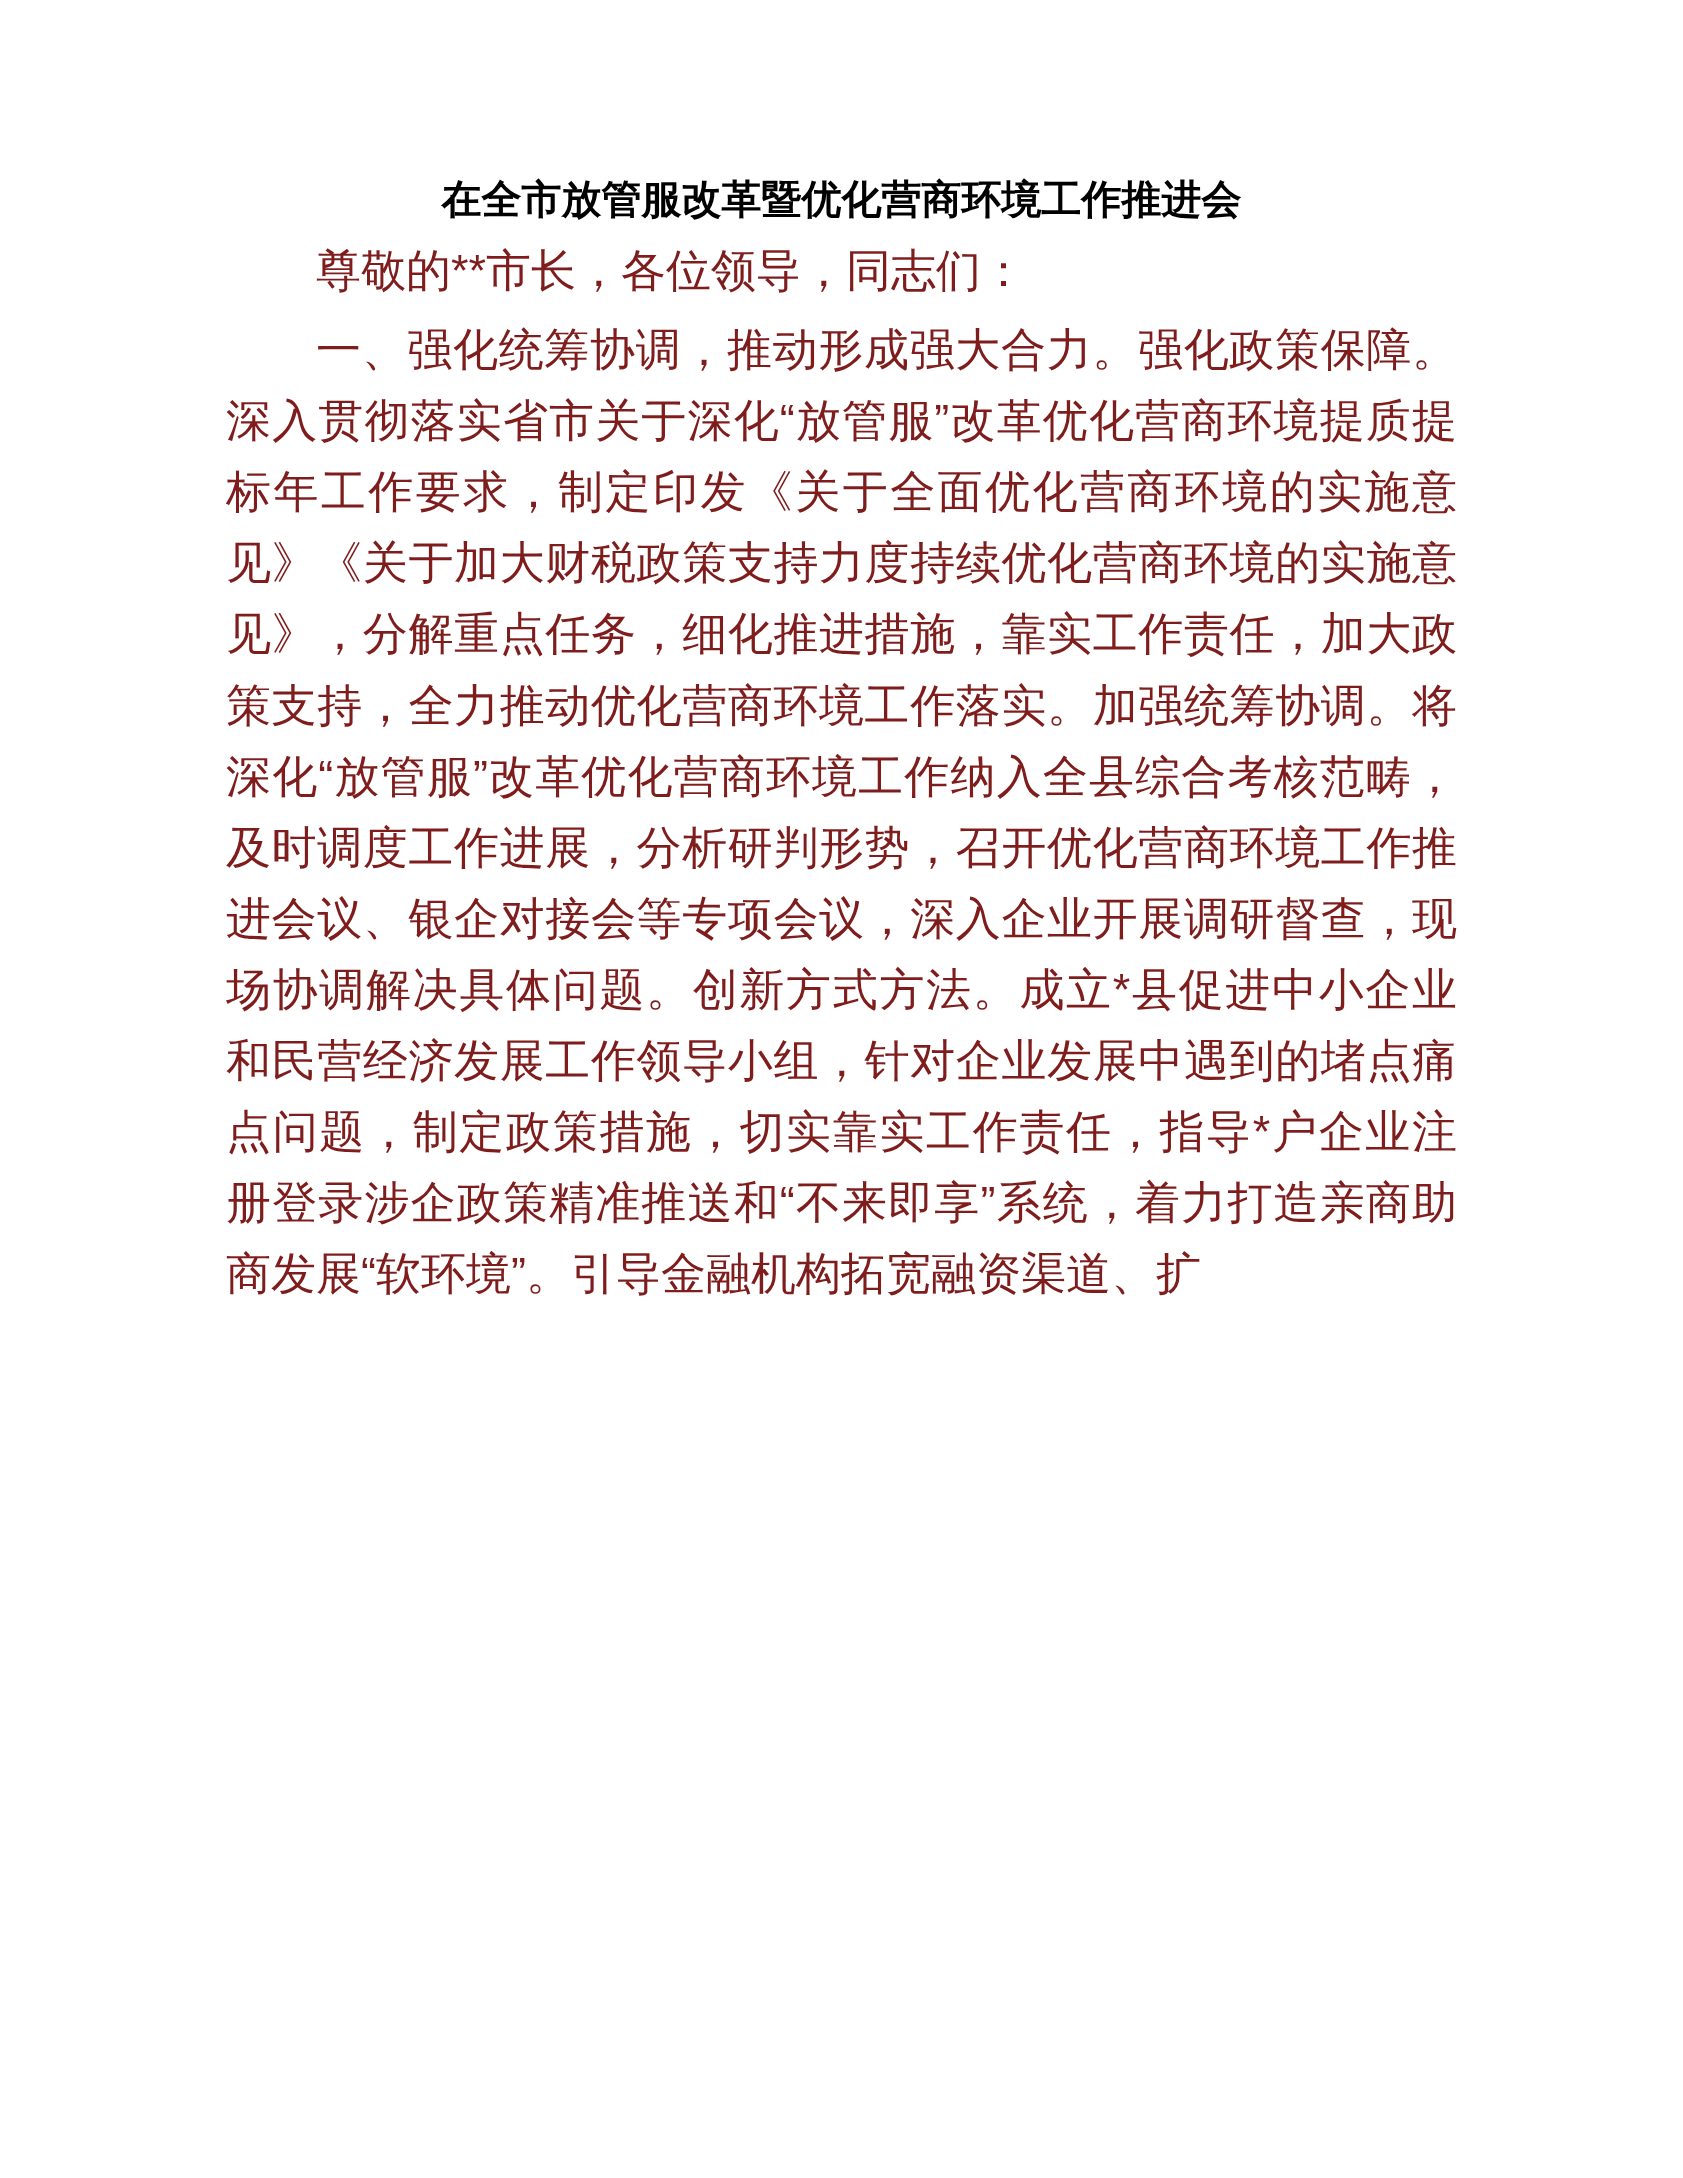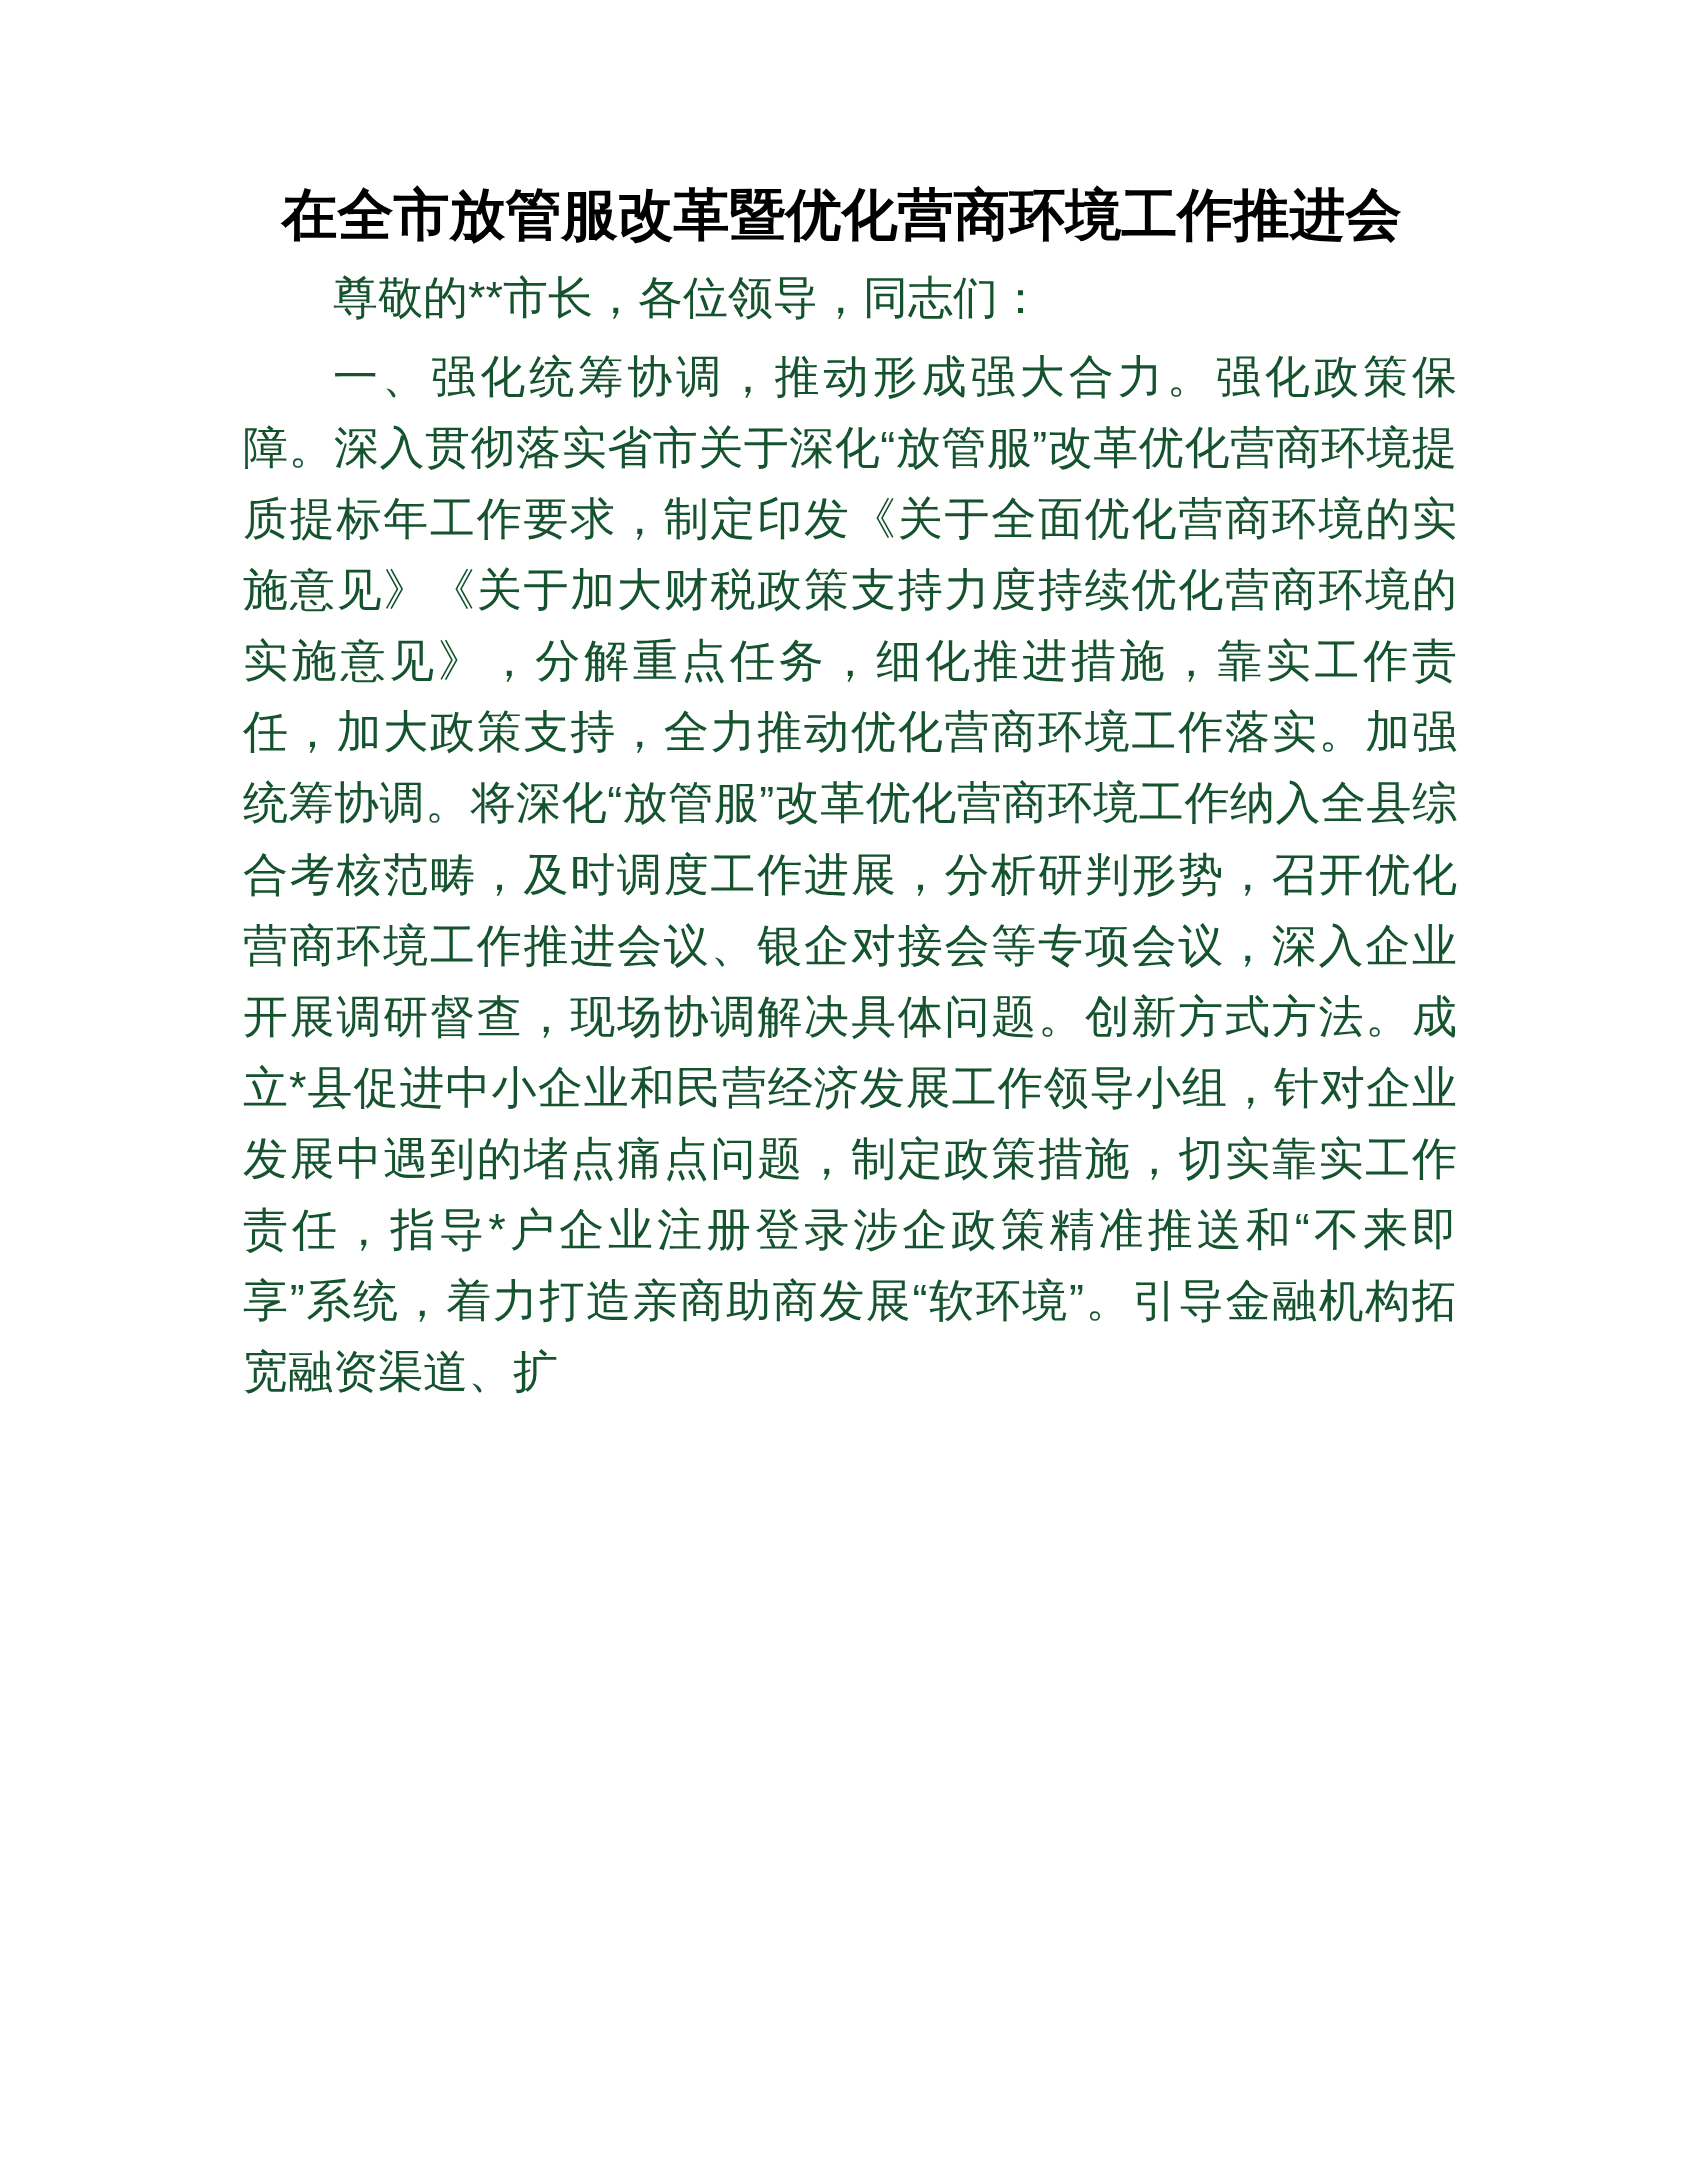--- a/index.html
+++ b/index.html
@@ -17,38 +17,38 @@
   .page {
     position: relative;
     width: 1683px;
     height: 2178px;
     background: #ffffff;
     box-sizing: border-box;
     padding: 173px 226px 0 226px;
   }
   .doc-title {
     text-align: center;
-    font-size: 56px;
+    font-size: 40px;
     font-weight: bold;
     line-height: 1.30;
     letter-spacing: 0px;
-    margin: 6px 0 10px 0;
+    margin: 0 0 10px 0;
     color: #000;
   }
   .doc-title .tline {
     display: block;
   }
   .para {
     font-size: 45px;
     line-height: 1.58;
     text-align: justify;
     text-justify: inter-ideograph;
     text-indent: 2em;
-    margin: 0 0 8px 17px;
-    color: #14532d;
+    margin: 0 0 8px 0;
+    color: #7f1d1d;
     font-weight: normal;
   }
   .para-salutation {
     text-indent: 2em;
   }
 </style>
 </head>
 <body>
 
 <div class="page">

